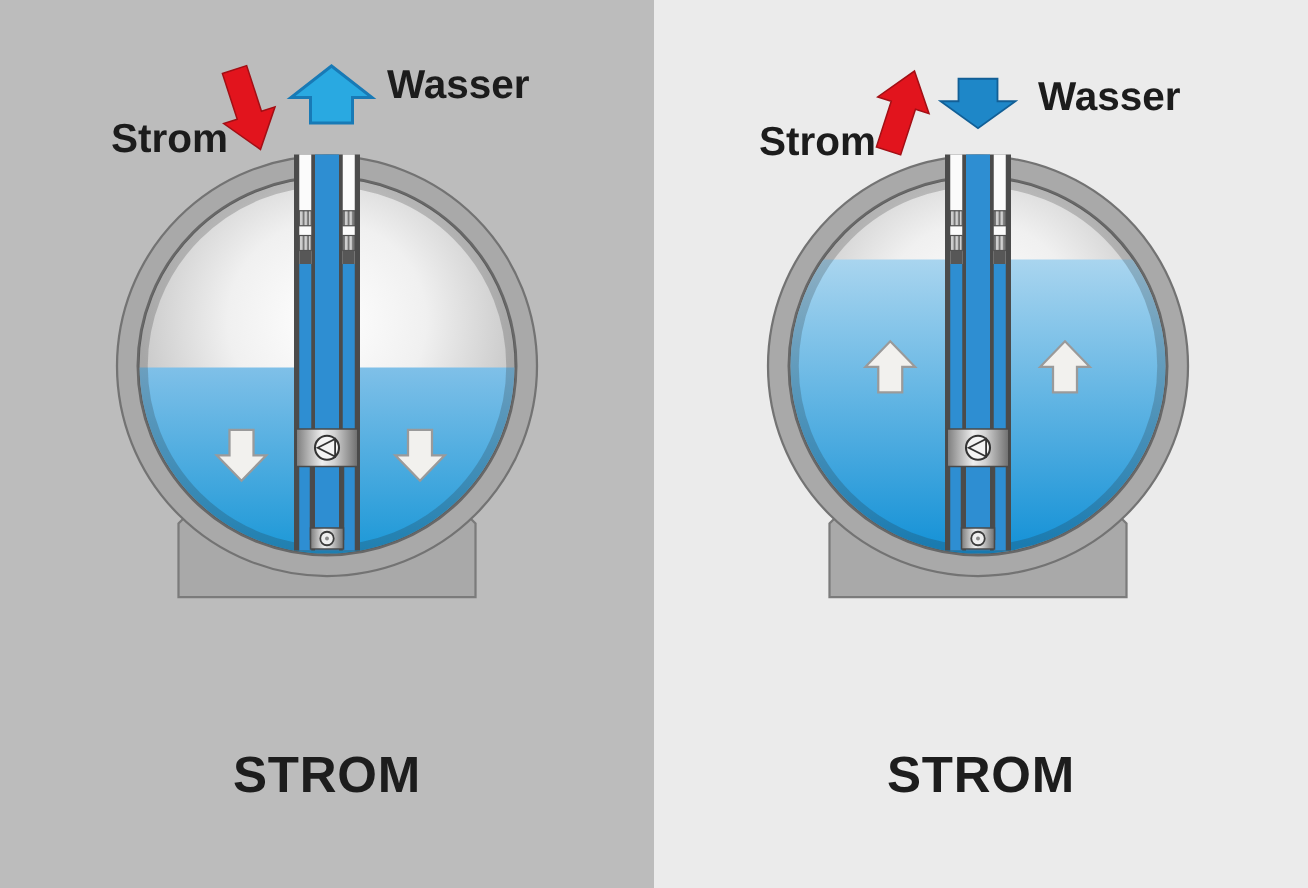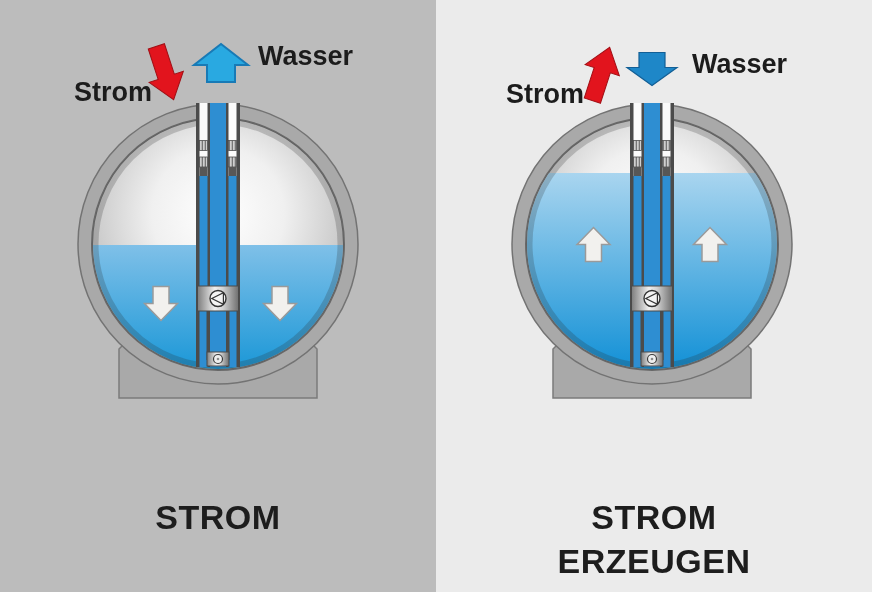--- a/index.html
+++ b/index.html
@@ -126,16 +126,15 @@
     <div class="lbl" style="left:74px;top:77px;">Strom</div>
     <div class="lbl" style="left:258px;top:41px;">Wasser</div>
     <div class="lbl" style="left:506px;top:79px;">Strom</div>
     <div class="lbl" style="left:692px;top:49px;">Wasser</div>
 
     <div class="caption cap-left">
       <span>STROM</span>
     </div>
     <div class="caption cap-right">
       <span>STROM</span>
-      <span>ERZEUGEN</span>
     </div>
   </div>
 </div>
 
 </body></html>

